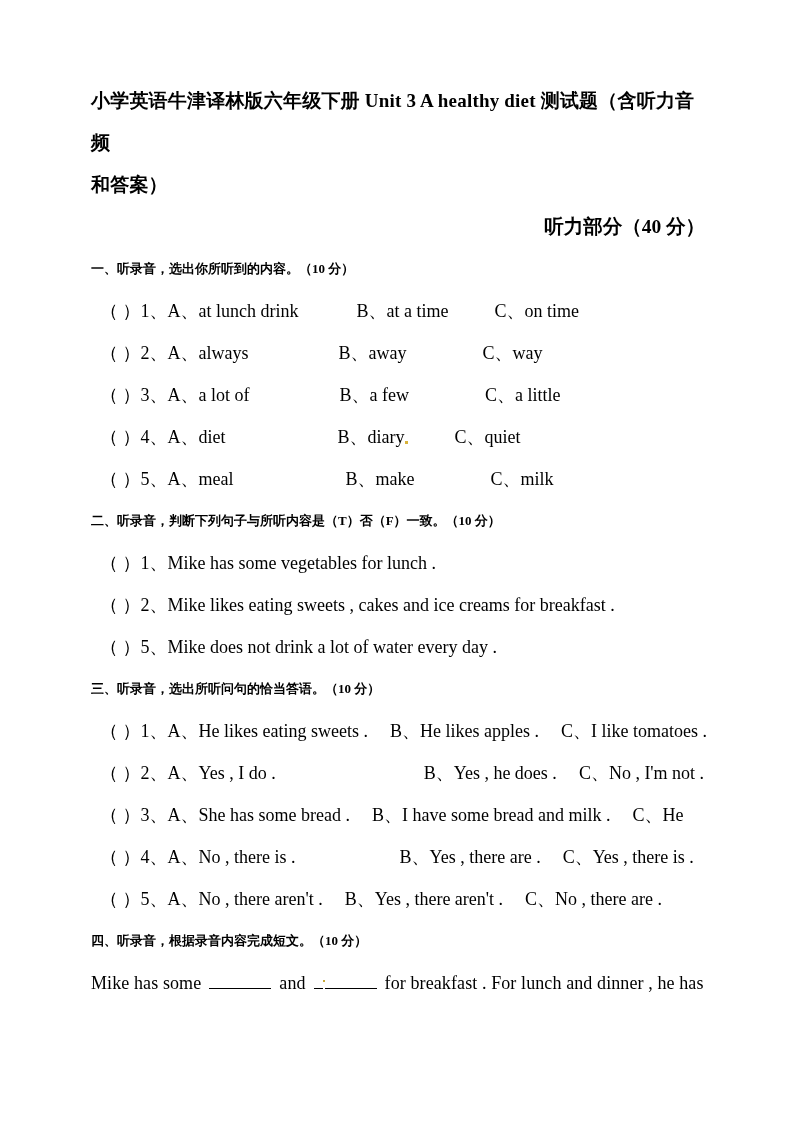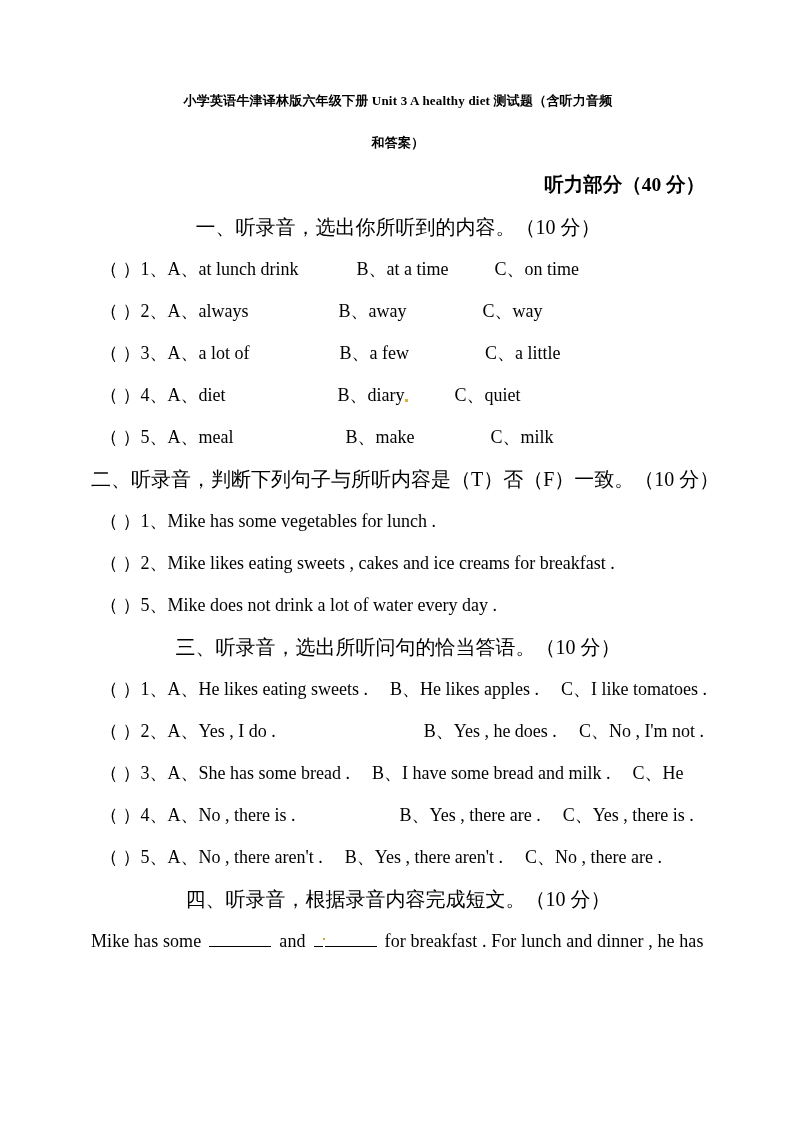--- a/index.html
+++ b/index.html
@@ -18,42 +18,42 @@
   }
   .content {
     position: absolute;
     left: 91px;
     top: 0;
     width: 614px;
   }
 
   
   .doc-title {
-    font-size: 13px;
+    font-size: 19px;
     font-weight: bold;
-    text-align: center;
+    text-align: left;
     line-height: 42px;
     margin-top: 80px;
     letter-spacing: 0.2px;
   }
 
   .part-title {
     font-size: 19.5px;
     font-weight: bold;
     text-align: right;
     line-height: 42px;
     margin-top: 0px;
   }
 
   
   .section-heading {
-    font-size: 20px;
-    font-weight: normal;
+    font-size: 13px;
+    font-weight: bold;
     line-height: 42px;
-    text-align: center;
+    text-align: left;
     white-space: nowrap;
   }
 
   
   .q-row {
     font-size: 18px;
     line-height: 42px;
     white-space: nowrap;
     padding-left: 9px;
   }

